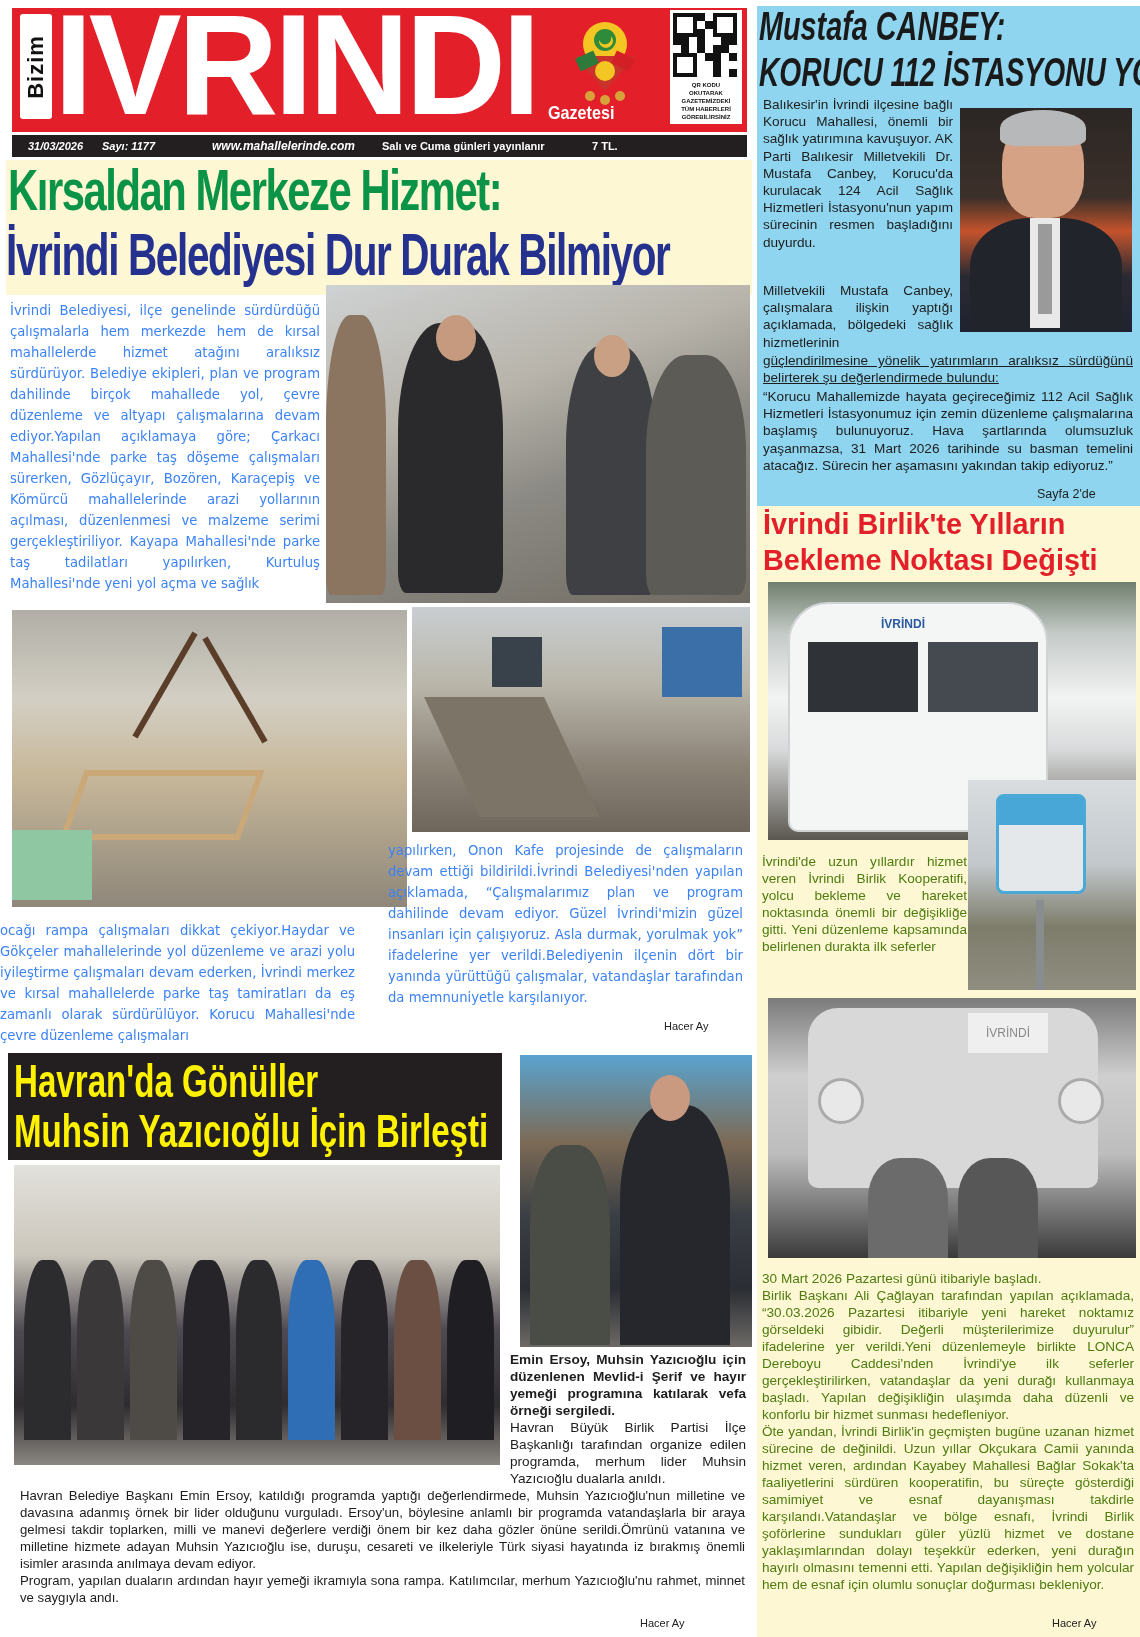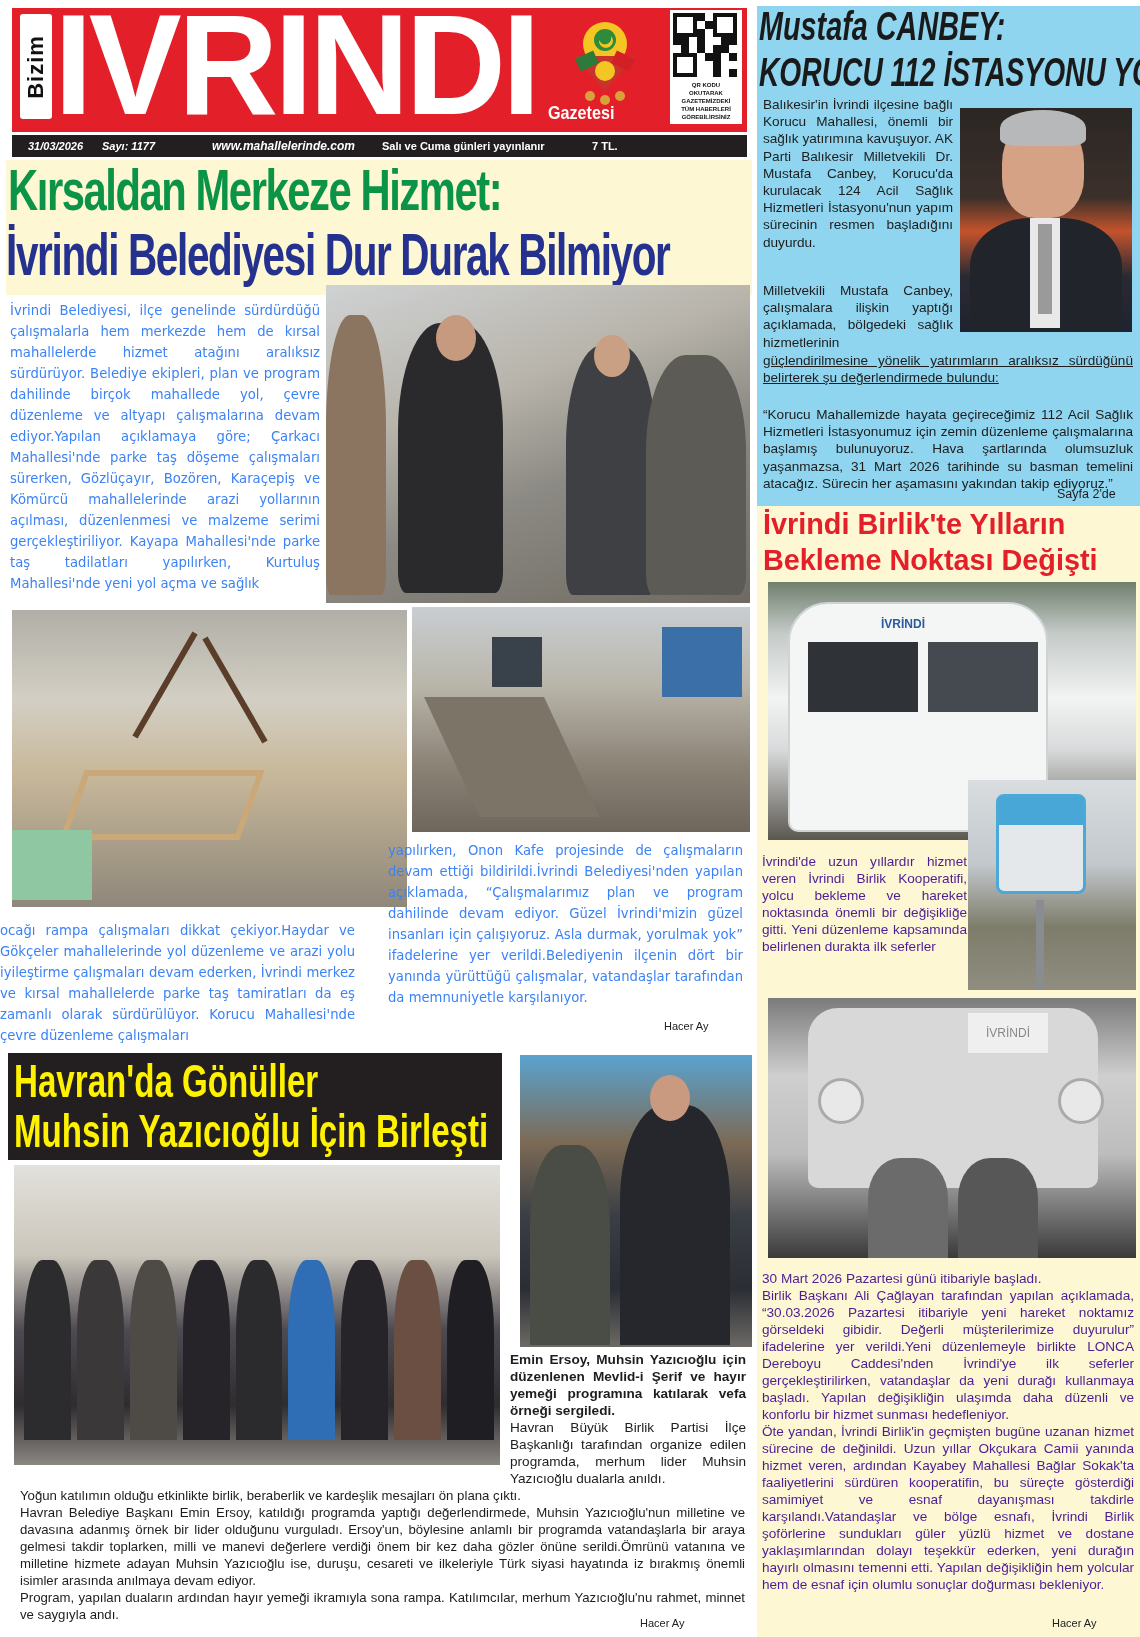--- a/index.html
+++ b/index.html
@@ -50,35 +50,35 @@
   
   .blue-box { left: 757px; top: 6px; width: 383px; height: 500px; background: #8fd5ef; }
   .canbey-h1 { left: 759px; top: 6px; font-weight: bold; font-style: italic; font-size: 40px; color: #1a1a1a;
     transform: scaleX(0.72); transform-origin: left; white-space: nowrap; line-height: 1; }
   .canbey-h2 { left: 759px; top: 52px; font-weight: bold; font-style: italic; font-size: 40px; color: #1a1a1a;
     transform: scaleX(0.705); transform-origin: left; white-space: nowrap; line-height: 1; }
   .blue-text { font-family: "Liberation Sans", sans-serif; font-size: 13.6px; line-height: 17.2px; text-align: justify; color: #1d1d1d; }
   .bt1 { left: 763px; top: 96px; width: 190px; }
   .bt2 { left: 763px; top: 282px; width: 190px; }
   .bt3 { left: 763px; top: 352px; width: 370px; text-decoration: underline; }
-  .bt4 { left: 763px; top: 406px; width: 370px; }
+  .bt4 { left: 763px; top: 388px; width: 370px; }
   .ph-canbey { left: 960px; top: 108px; width: 172px; height: 224px;
     background: linear-gradient(180deg, #2b2624 0%, #3c302a 40%, #c4532c 55%, #2a2a33 75%, #1f2230 100%); }
 
   
   .yellow-box { left: 757px; top: 506px; width: 383px; height: 1131px; background: #fdf7d3; }
   .birlik-h { left: 763px; top: 506px; font-weight: bold; font-size: 30px; color: #e3202a; line-height: 36px; white-space: nowrap; }
   .ph-bus { left: 768px; top: 582px; width: 368px; height: 258px;
     background: linear-gradient(180deg, #6f7f6d 0%, #c5cbc8 20%, #f2f3f3 45%, #d8dadb 65%, #5b5750 100%); }
   .ph-sign { left: 968px; top: 780px; width: 168px; height: 210px;
     background: linear-gradient(180deg, #d9dde0 0%, #c2c8cc 40%, #7e7d6b 70%, #8f8d80 100%); }
   .sign-board { position: absolute; left: 28px; top: 14px; width: 90px; height: 100px; background: #e4e8ea; border: 3px solid #4ba9d8; border-radius: 8px; }
   .sign-top { height: 28px; background: #49a7d7; }
   .yt1 { left: 762px; top: 853px; width: 205px; }
-  .yellow-text { font-family: "Liberation Sans", sans-serif; font-size: 13.6px; line-height: 17px; text-align: justify; color: #4c1d95; }
+  .yellow-text { font-family: "Liberation Sans", sans-serif; font-size: 13.6px; line-height: 17px; text-align: justify; color: #4d7c0f; }
   .ph-oldbus { left: 768px; top: 998px; width: 368px; height: 260px;
     background: linear-gradient(180deg, #7b7b7b 0%, #cfcfcf 30%, #bdbdbd 60%, #3a3a3a 100%); }
   .yt2 { left: 762px; top: 1270px; width: 372px; }
 
   
   .havran-box { left: 8px; top: 1053px; width: 494px; height: 107px; background: #231f20; }
   .havran-h { left: 14px; font-weight: bold; font-size: 46px; color: #fff200; line-height: 1; white-space: nowrap;
     transform: scaleX(0.72); transform-origin: left; }
   .ph-group { left: 14px; top: 1165px; width: 486px; height: 300px;
     background: linear-gradient(180deg, #e2e1dc 0%, #cbc6bb 30%, #4e4a52 55%, #2f2c30 80%, #8b8781 100%); }
@@ -187,21 +187,21 @@
 <div class="abs photo ph-canbey">
   <div style="position:absolute;left:42px;top:10px;width:82px;height:100px;background:#d6a285;border-radius:45% 45% 40% 40%;"></div>
   <div style="position:absolute;left:40px;top:2px;width:86px;height:36px;background:#b7b8ba;border-radius:50% 50% 20% 20%;"></div>
   <div style="position:absolute;left:10px;top:110px;width:152px;height:120px;background:#22242c;border-radius:40% 40% 0 0;"></div>
   <div style="position:absolute;left:70px;top:110px;width:30px;height:110px;background:#e9e9ea;"></div>
   <div style="position:absolute;left:78px;top:116px;width:14px;height:90px;background:#9a9a9a;"></div>
 </div>
 <div class="abs blue-text bt2">Milletvekili Mustafa Canbey, çalışmalara ilişkin yaptığı açıklamada, bölgedeki sağlık hizmetlerinin</div>
 <div class="abs blue-text bt3">güçlendirilmesine yönelik yatırımların aralıksız sürdüğünü belirterek şu değerlendirmede bulundu:</div>
 <div class="abs blue-text bt4">“Korucu Mahallemizde hayata geçireceğimiz 112 Acil Sağlık Hizmetleri İstasyonumuz için zemin düzenleme çalışmalarına başlamış bulunuyoruz. Hava şartlarında olumsuzluk yaşanmazsa, 31 Mart 2026 tarihinde su basman temelini atacağız. Sürecin her aşamasını yakından takip ediyoruz.”</div>
-<div class="abs blue-text" style="left:1037px;top:486px;font-size:12.5px;margin-left:20px;">Sayfa 2'de</div>
+<div class="abs blue-text" style="left:1037px;top:486px;font-size:12.5px;">Sayfa 2'de</div>
 
 <div class="abs yellow-box"></div>
 <div class="abs birlik-h" style="transform:scaleX(0.96);transform-origin:left;">
   <div>İvrindi Birlik'te Yılların</div>
   <div>Bekleme Noktası Değişti</div>
 </div>
 <div class="abs photo ph-bus">
   <div style="position:absolute;left:20px;top:20px;width:260px;height:230px;background:#f4f5f5;border-radius:40px 40px 10px 10px;border:2px solid #cfd3d4;"></div>
   <div style="position:absolute;left:40px;top:60px;width:110px;height:70px;background:#2f3338;"></div>
   <div style="position:absolute;left:160px;top:60px;width:110px;height:70px;background:#444a50;"></div>
@@ -247,17 +247,16 @@
   </div>
 </div>
 <div class="abs photo ph-handshake">
   <div style="position:absolute;left:10px;top:90px;width:80px;height:200px;background:#4a4c46;border-radius:40% 40% 0 0;"></div>
   <div style="position:absolute;left:100px;top:50px;width:110px;height:240px;background:#25272c;border-radius:40% 40% 0 0;"></div>
   <div style="position:absolute;left:130px;top:20px;width:40px;height:46px;background:#c99a80;border-radius:50%;"></div>
 </div>
 <div class="abs cap-bold">Emin Ersoy, Muhsin Yazıcıoğlu için düzenlenen Mevlid-i Şerif ve hayır yemeği programına katılarak vefa örneği sergiledi.</div>
 <div class="abs havran-side">Havran Büyük Birlik Partisi İlçe Başkanlığı tarafından organize edilen programda, merhum lider Muhsin Yazıcıoğlu dualarla anıldı.</div>
 <div class="abs havran-body">
-  <p>Yoğun katılımın olduğu etkinlikte birlik, beraberlik ve kardeşlik mesajları ön plana çıktı.</p>
   <p>Havran Belediye Başkanı Emin Ersoy, katıldığı programda yaptığı değerlendirmede, Muhsin Yazıcıoğlu'nun milletine ve davasına adanmış örnek bir lider olduğunu vurguladı. Ersoy'un, böylesine anlamlı bir programda vatandaşlarla bir araya gelmesi takdir toplarken, milli ve manevi değerlere verdiği önem bir kez daha gözler önüne serildi.Ömrünü vatanına ve milletine hizmete adayan Muhsin Yazıcıoğlu ise, duruşu, cesareti ve ilkeleriyle Türk siyasi hayatında iz bırakmış önemli isimler arasında anılmaya devam ediyor.</p>
   <p>Program, yapılan duaların ardından hayır yemeği ikramıyla sona rampa. Katılımcılar, merhum Yazıcıoğlu'nu rahmet, minnet ve saygıyla andı.</p>
 </div>
 <div class="abs byline" style="left:640px;top:1617px;">Hacer Ay</div>
 
 </body></html>

